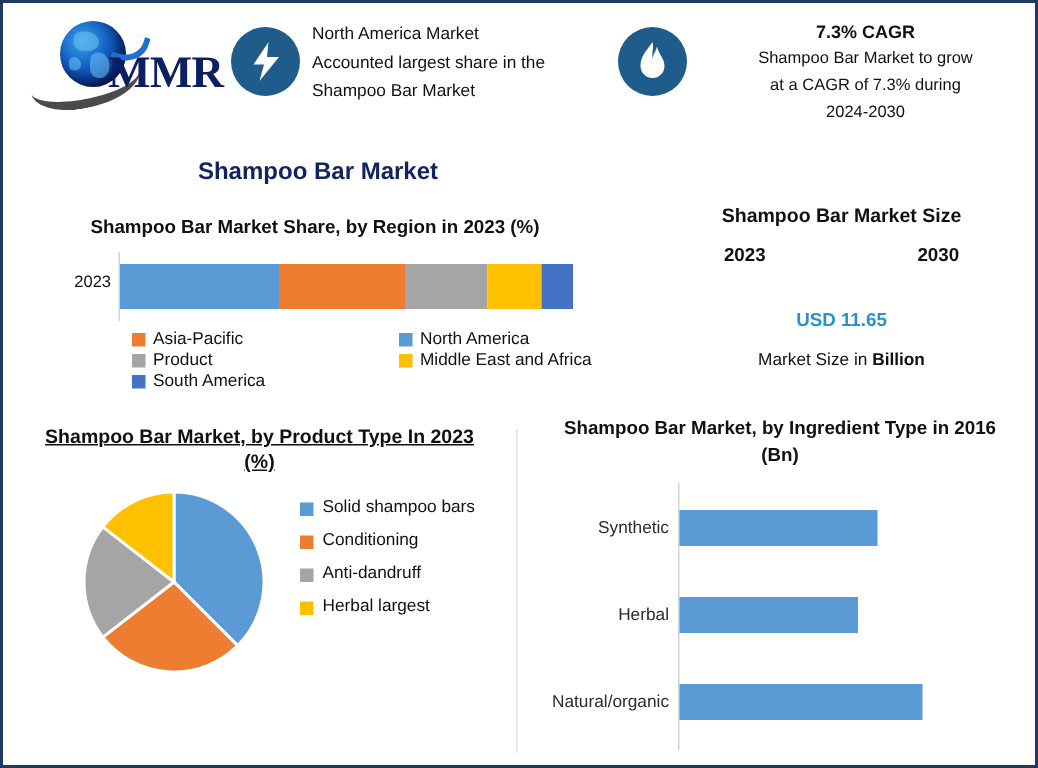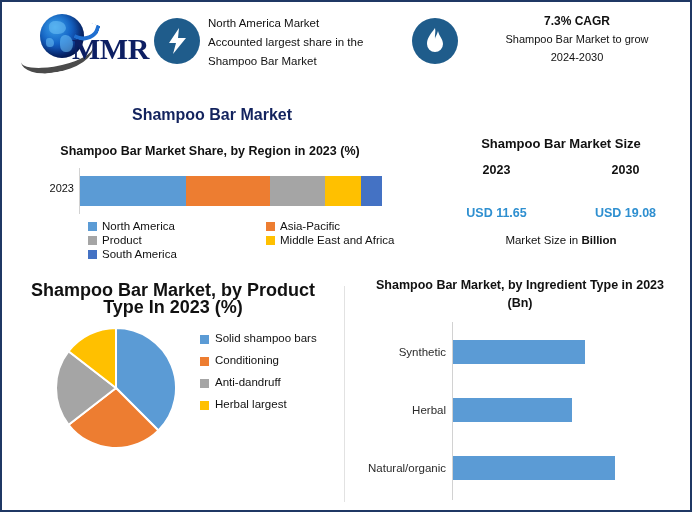--- a/index.html
+++ b/index.html
@@ -61,22 +61,22 @@
   #size-years div{font-size:12.5px;font-weight:700;color:#111;}
   #size-vals div{font-size:12.5px;font-weight:700;color:#2e8fd0;}
   #size-note{margin-top:14px;font-size:11.5px;color:#111;}
   #size-note b{font-weight:700;}
 
   
   #vline{position:absolute;left:342px;top:284px;width:1px;height:216px;background:#e2e2e2;}
 
   
   #pie-panel{position:absolute;left:8px;top:280px;width:326px;}
-  #pie-title{width:300px;margin:0 auto;text-align:center;font-size:18px;
-      font-weight:700;color:#111;line-height:17px;}
+  #pie-title{width:300px;margin:0 auto;text-align:center;font-size:13px;
+      font-weight:700;color:#111;line-height:17px;text-decoration:underline;}
   #pie-body{position:relative;margin-top:10px;height:150px;}
   #pie-svg{position:absolute;left:44px;top:0;}
   #pie-legend{position:absolute;left:190px;top:6px;width:136px;}
   .plg{display:flex;align-items:center;font-size:11.5px;color:#111;margin-bottom:10px;}
   .plg .sw{width:9px;height:9px;margin-right:6px;margin-top:3px;flex:none;}
 
   
   #ing-panel{position:absolute;left:348px;top:274px;width:340px;}
   #ing-title{width:300px;margin:0 auto;text-align:center;font-size:12.5px;
       font-weight:700;color:#111;line-height:18px;}
@@ -120,20 +120,21 @@
     <div class="circ-icon" id="flame-circle">
       <svg width="22" height="28" viewBox="0 0 22 28" aria-hidden="true">
         <path d="M11 1 C6 8 3 11 3 17 a8 8 0 0 0 16 0 C19 12 15 9 14 4 C13 8 11.5 9 11 12 C10.5 8 12 5 11 1 Z" fill="#ffffff"></path>
       </svg>
     </div>
 
     <div id="cagr-block">
       <div id="cagr-head">7.3% CAGR</div>
       <div id="cagr-body">
         <div>Shampoo Bar Market to grow</div>
+        <div>at a CAGR of 7.3% during</div>
         <div>2024-2030</div>
       </div>
     </div>
   </div>
 
   <div id="main-title">Shampoo Bar Market</div>
 
   <div id="share-panel">
     <div id="share-title">Shampoo Bar Market Share, by Region in 2023 (%)</div>
     <div id="share-plot">
@@ -142,26 +143,26 @@
       <div id="stack">
           <div class="seg" style="width: 35%; background: rgb(91, 155, 213);"></div>
           <div class="seg" style="width: 28%; background: rgb(237, 125, 49);"></div>
           <div class="seg" style="width: 18%; background: rgb(165, 165, 165);"></div>
           <div class="seg" style="width: 12%; background: rgb(255, 192, 0);"></div>
           <div class="seg" style="width: 7%; background: rgb(68, 114, 196);"></div>
         </div>
     </div>
     <div id="share-legend">
         <div class="lg">
+          <span class="sw" style="background: rgb(237, 125, 49);"></span>
+          <span>Asia-Pacific</span>
+        </div>
+        <div class="lg">
           <span class="sw" style="background: rgb(91, 155, 213);"></span>
           <span>North America</span>
-        </div>
-        <div class="lg">
-          <span class="sw" style="background: rgb(237, 125, 49);"></span>
-          <span>Asia-Pacific</span>
         </div>
         <div class="lg">
           <span class="sw" style="background: rgb(165, 165, 165);"></span>
           <span>Product</span>
         </div>
         <div class="lg">
           <span class="sw" style="background: rgb(255, 192, 0);"></span>
           <span>Middle East and Africa</span>
         </div>
         <div class="lg">
@@ -172,21 +173,20 @@
   </div>
 
   <div id="size-panel">
     <div id="size-title">Shampoo Bar Market Size</div>
     <div id="size-years">
       <div>2023</div>
       <div>2030</div>
     </div>
     <div id="size-vals">
       <div>USD 11.65</div>
-      <div>USD 19.08</div>
     </div>
     <div id="size-note"><span>Market Size in </span><b>Billion</b></div>
   </div>
 
   <div id="vline"></div>
 
   <div id="pie-panel">
     <div id="pie-title">Shampoo Bar Market, by Product Type In 2023 (%)</div>
     <div id="pie-body">
       <svg id="pie-svg" width="124" height="124" viewBox="0 0 124 124">
@@ -210,21 +210,21 @@
           </div>
           <div class="plg">
             <span class="sw" style="background: rgb(255, 192, 0);"></span>
             <span>Herbal largest</span>
           </div>
         </div>
     </div>
   </div>
 
   <div id="ing-panel">
-    <div id="ing-title">Shampoo Bar Market, by Ingredient Type in 2023 (Bn)</div>
+    <div id="ing-title">Shampoo Bar Market, by Ingredient Type in 2016 (Bn)</div>
     <div id="ing-plot">
       <div id="ing-axis"></div>
     <div class="ing-row" style="top: 14px;">
           <div class="ing-label">Synthetic</div>
           <div class="ing-bar" style="width: 131.625px; background: rgb(91, 155, 213);"></div>
         </div>
         <div class="ing-row" style="top: 72px;">
           <div class="ing-label">Herbal</div>
           <div class="ing-bar" style="width: 119.475px; background: rgb(91, 155, 213);"></div>
         </div>

